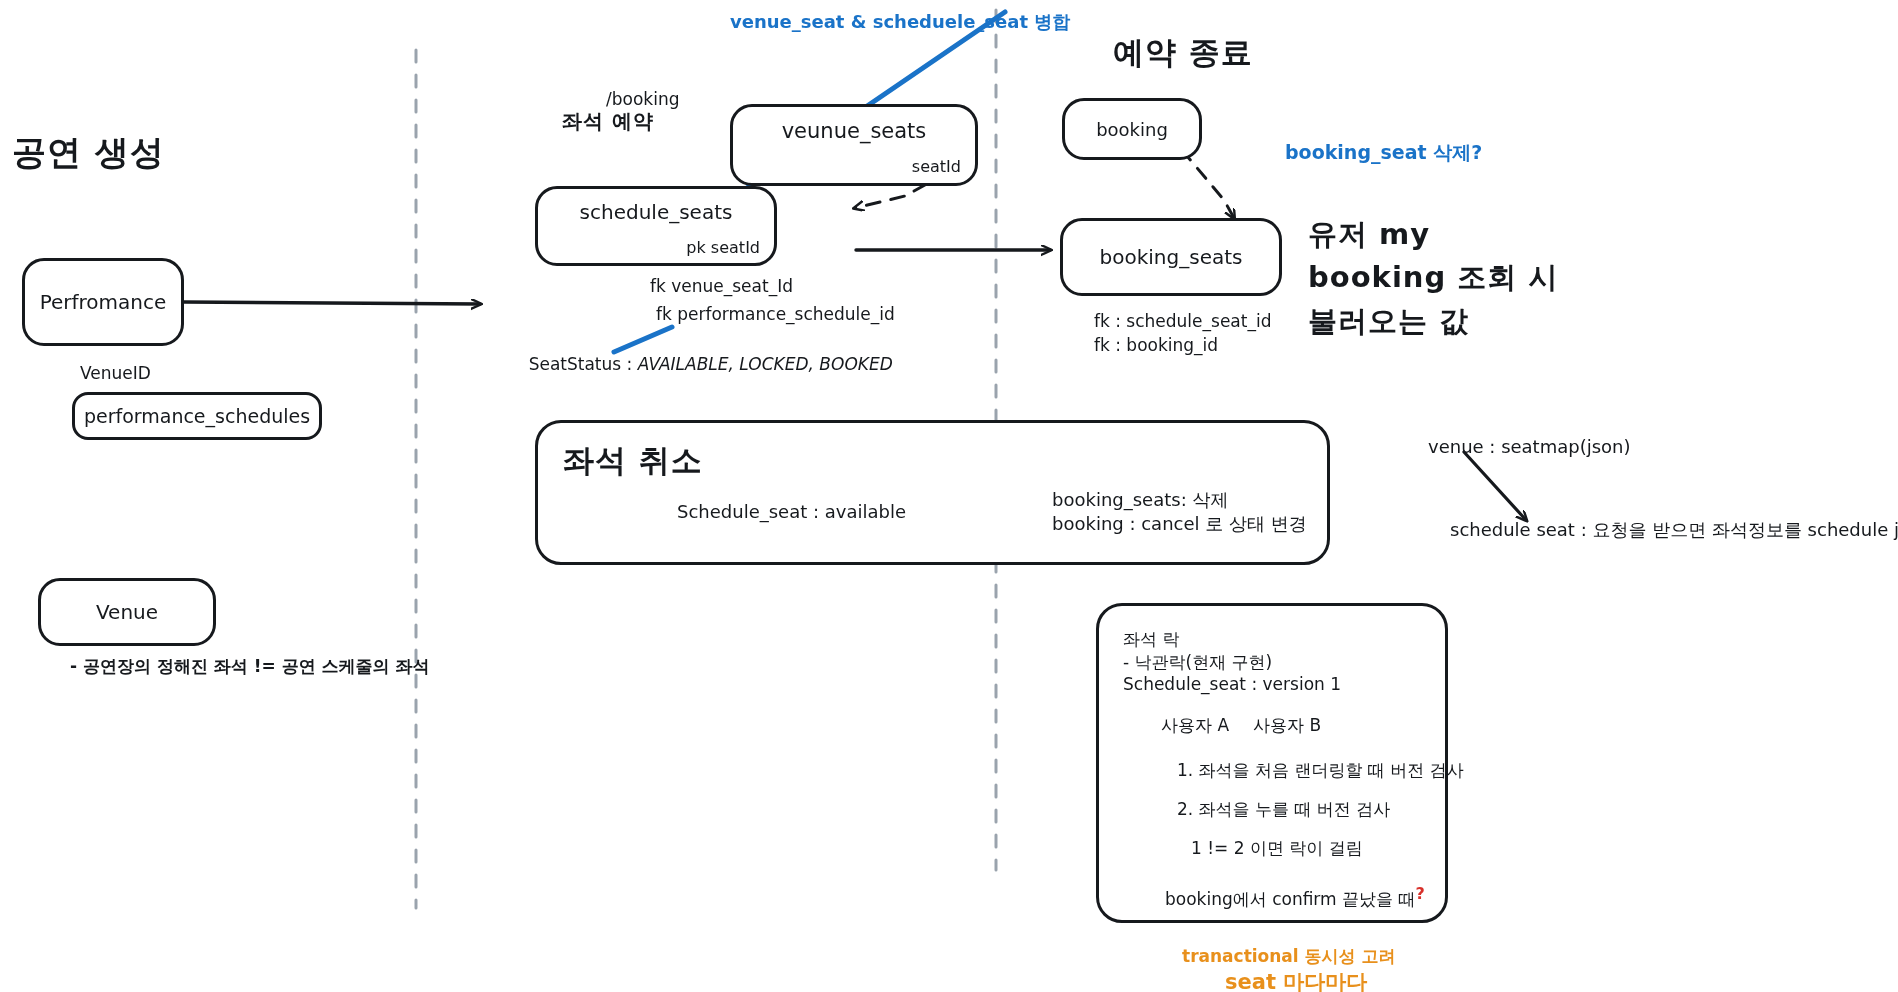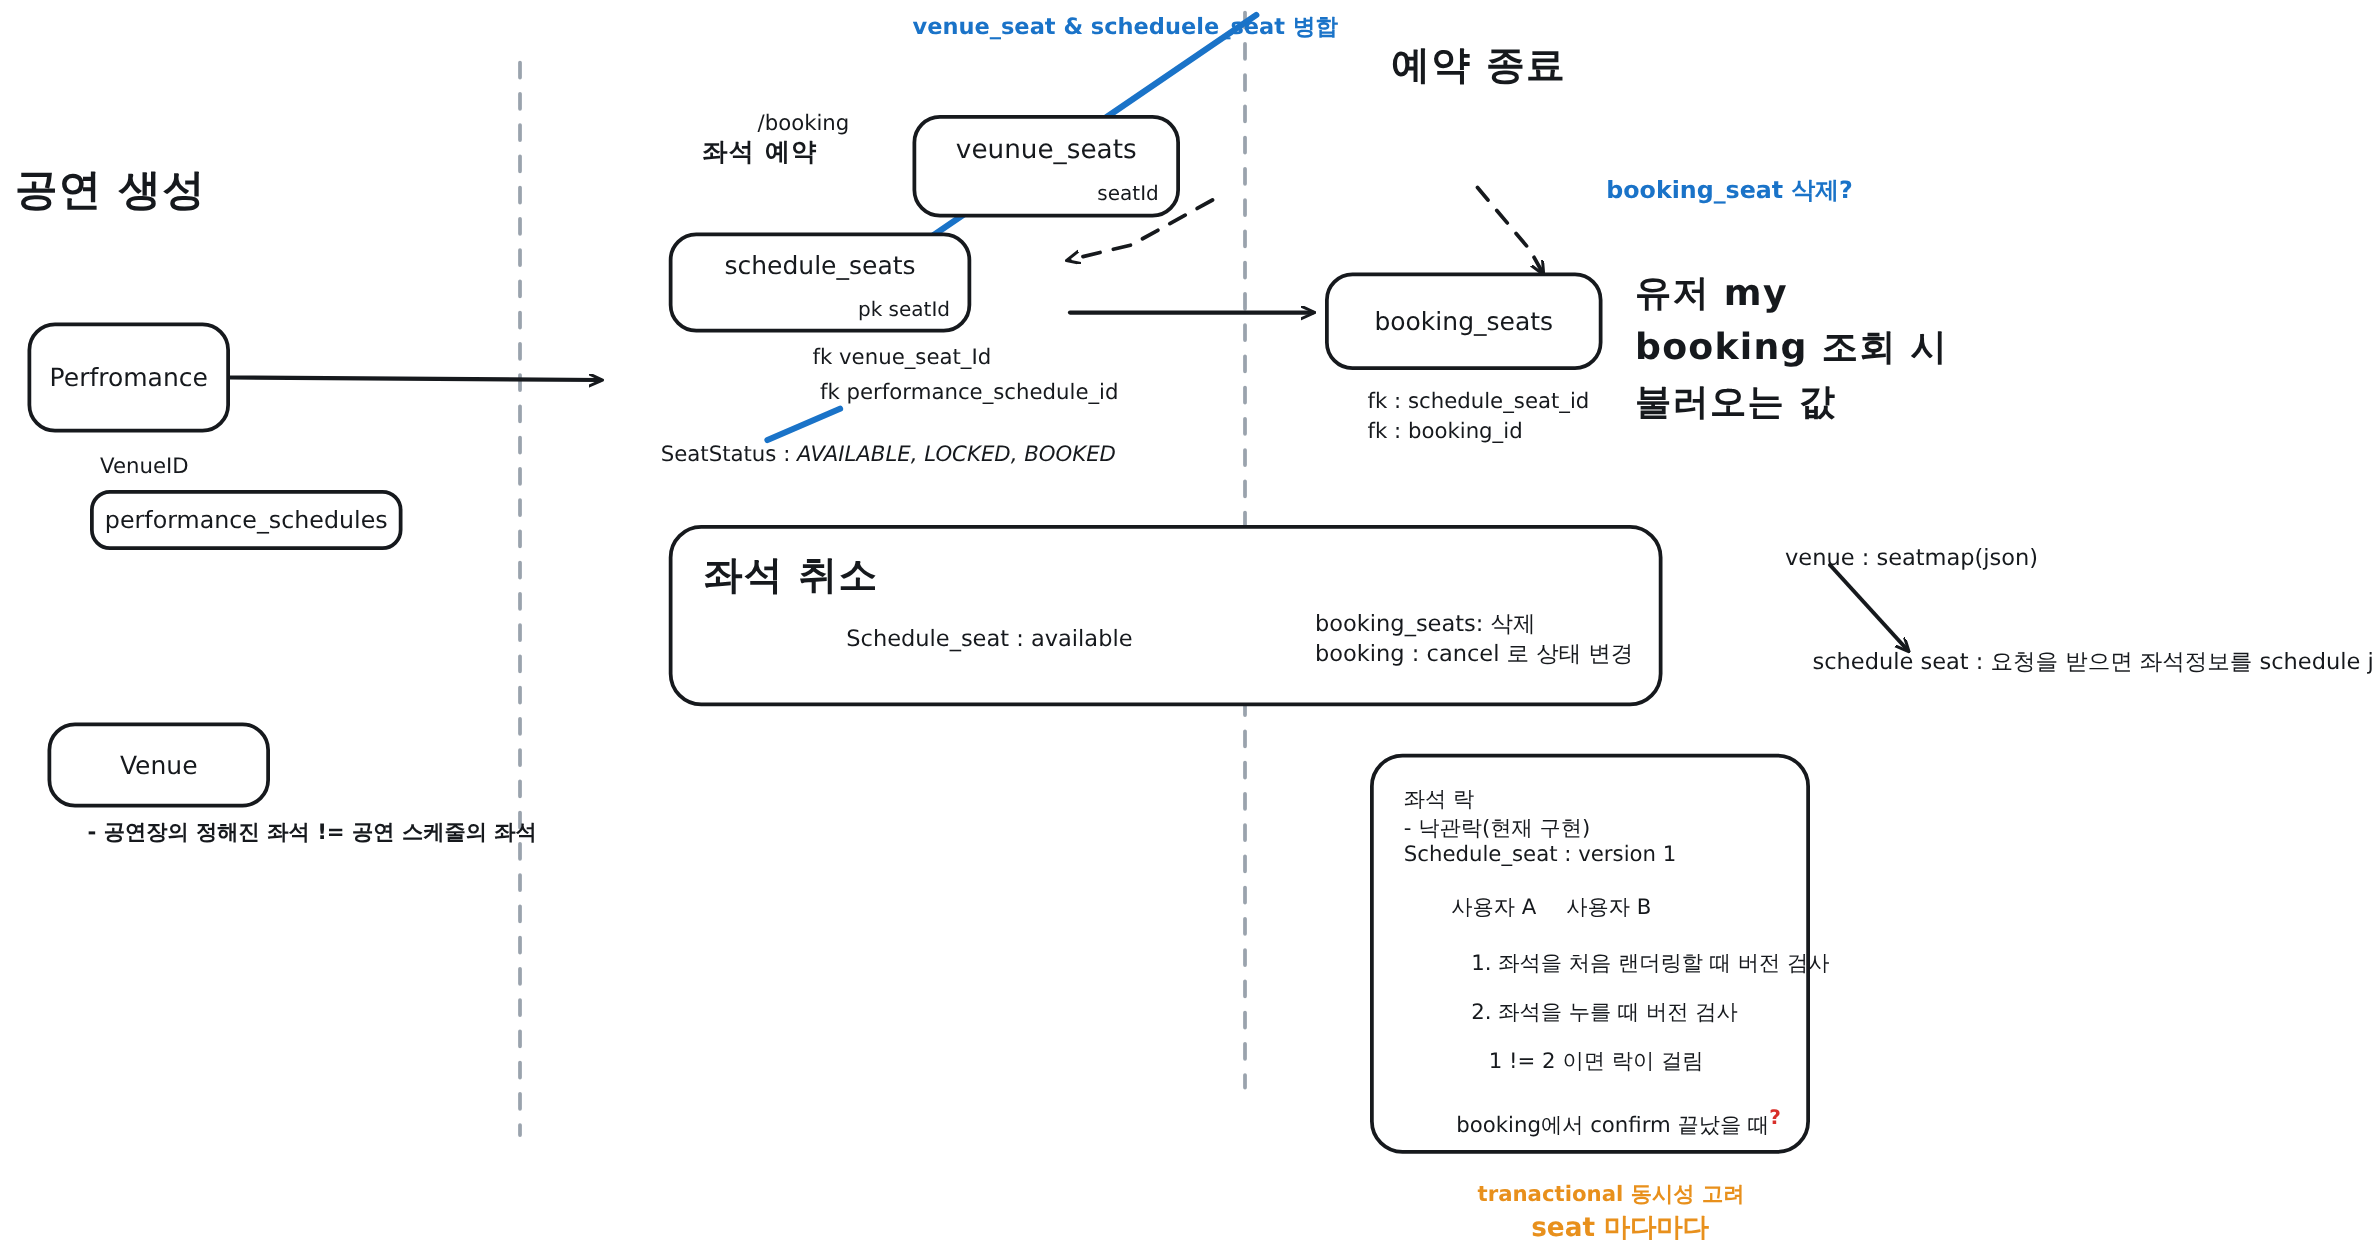--- a/index.html
+++ b/index.html
@@ -127,41 +127,44 @@
   <div class="node" style="left:72px;top:392px;width:250px;height:48px;border-radius:16px;">
     <span class="nlabel" style="font-size:19px;">performance_schedules</span>
   </div>
 
   <div class="txt" style="left:70px;top:655px;font-size:17px;font-weight:600;">- 공연장의 정해진 좌석 != 공연 스케줄의 좌석</div>
 
   <div class="txt" style="left:606px;top:88px;font-size:17px;">/booking</div>
 
   <div class="txt heading-ko" style="left:562px;top:108px;font-size:20px;">좌석 예약</div>
 
-  <div class="node" style="left:730px;top:92px;width:214px;height:82px;">
+  <div class="node" style="left:730px;top:104px;width:248px;height:82px;">
     <span class="nlabel" style="font-size:21px;margin-top:4px;">veunue_seats</span>
     <span class="nsub" style="font-size:16px;">seatId</span>
   </div>
 
   <div class="txt blue" style="left:730px;top:10px;font-size:18px;">venue_seat &amp; scheduele_seat 병합</div>
 
   <div class="node" style="left:535px;top:186px;width:242px;height:80px;">
     <span class="nlabel" style="font-size:20px;margin-top:4px;">schedule_seats</span>
     <span class="nsub" style="font-size:16px;">pk seatId</span>
   </div>
 
   <div class="txt" style="left:650px;top:275px;font-size:17px;">fk venue_seat_Id</div>
   <div class="txt" style="left:656px;top:303px;font-size:17px;">fk performance_schedule_id</div>
 
   <div class="txt" style="left:507px;top:330px;font-size:17px;">
     <span>SeatStatus :</span><span> </span><span class="ital">AVAILABLE, LOCKED, BOOKED</span>
   </div>
 
   <div class="txt heading-ko" style="left:1113px;top:32px;font-size:31px;">예약 종료</div>
 
+  <div class="node" style="left:1062px;top:98px;width:140px;height:62px;">
+    <span class="nlabel" style="font-size:18px;">booking</span>
+  </div>
 
   <div class="txt blue" style="left:1285px;top:140px;font-size:19px;">booking_seat 삭제?</div>
 
   <div class="node" style="left:1060px;top:218px;width:222px;height:78px;">
     <span class="nlabel" style="font-size:20px;">booking_seats</span>
   </div>
 
   <div class="txt" style="left:1094px;top:310px;font-size:17px;">fk : schedule_seat_id</div>
   <div class="txt" style="left:1094px;top:334px;font-size:17px;">fk : booking_id</div>
 

